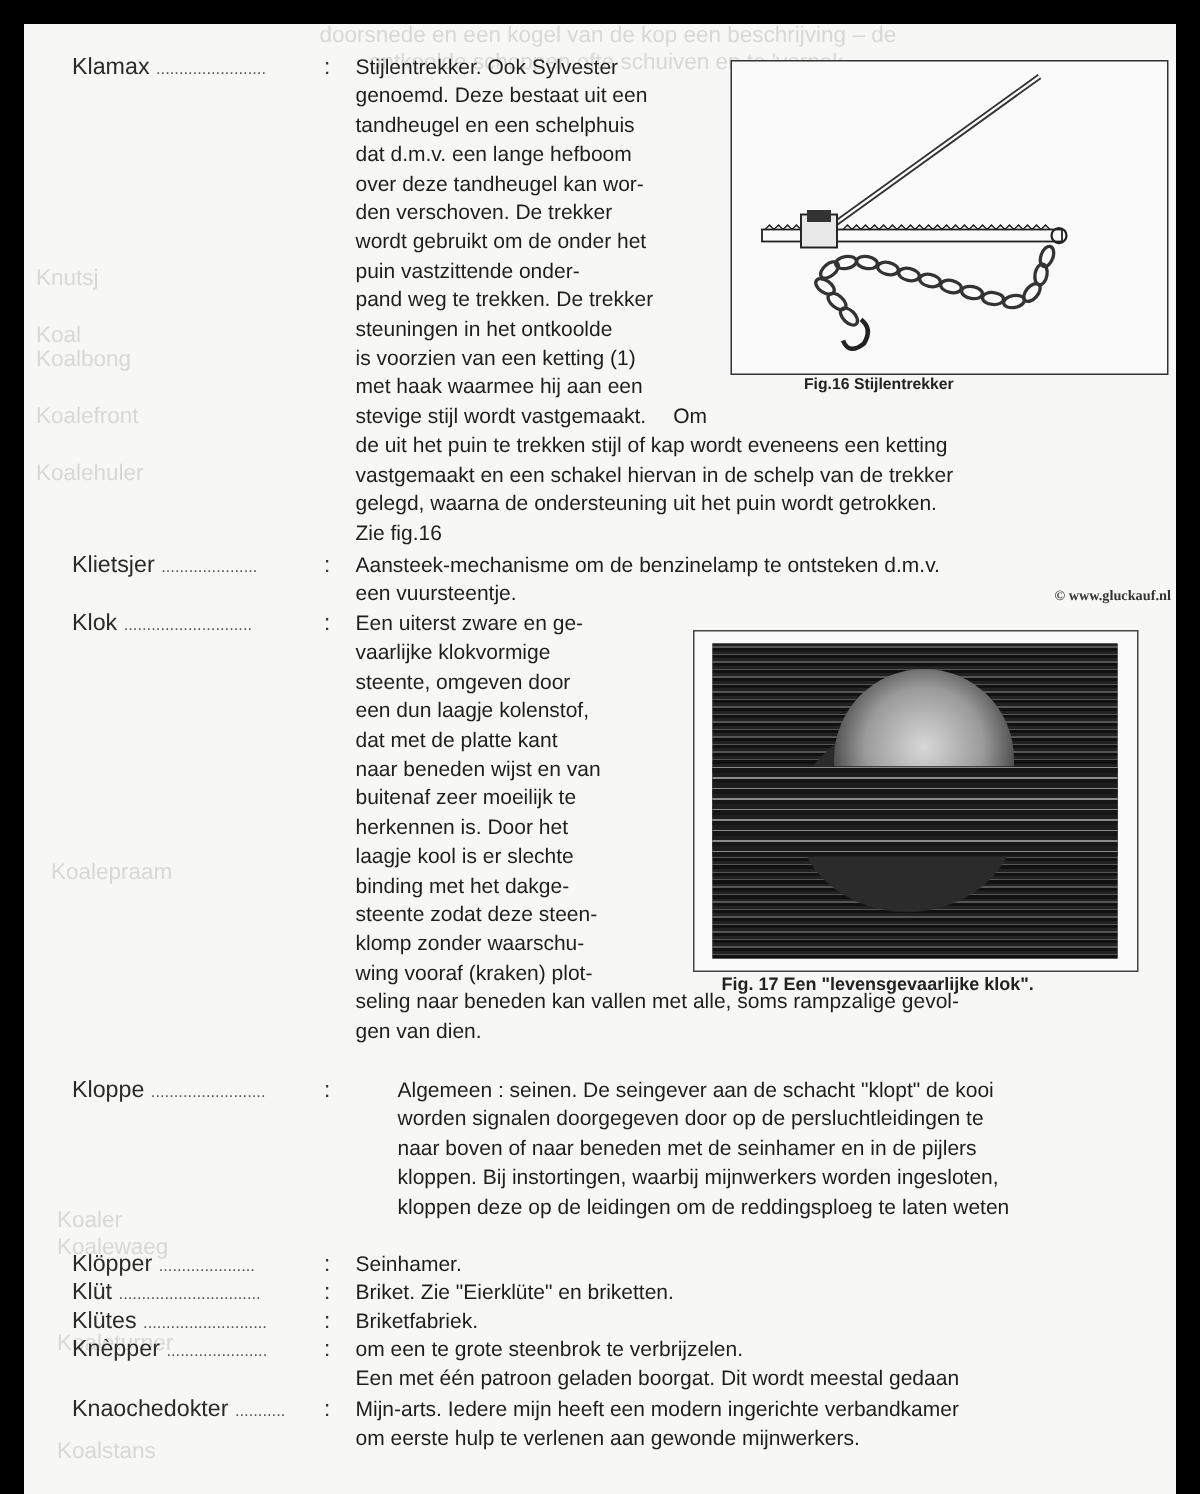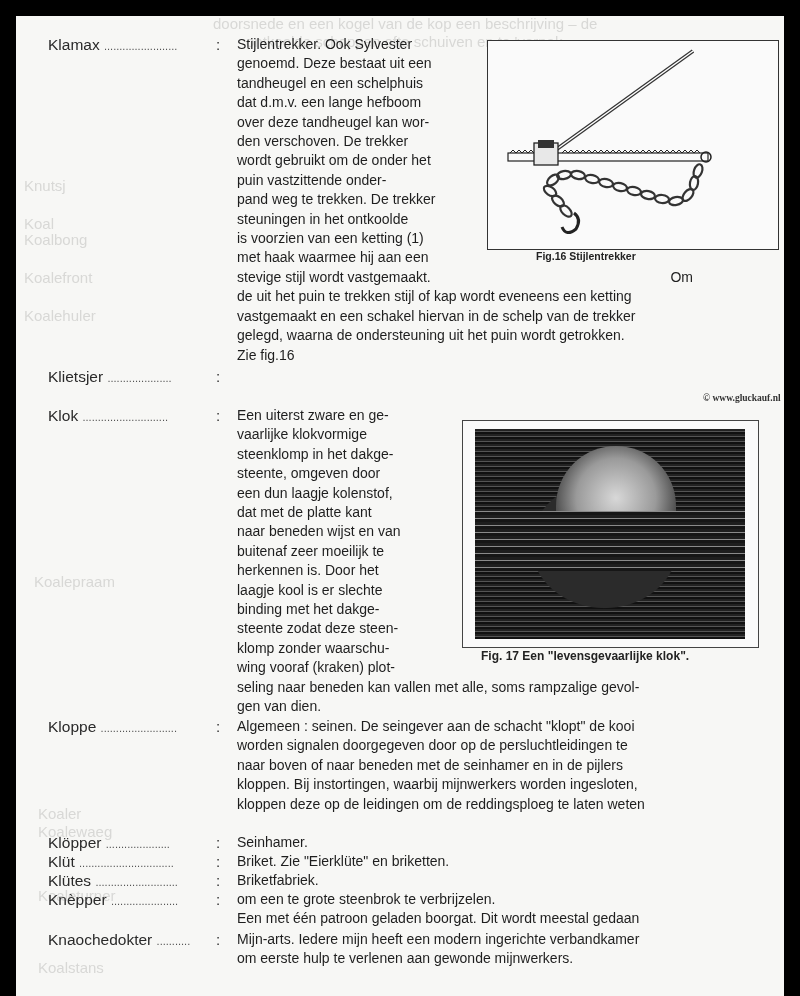--- a/index.html
+++ b/index.html
@@ -85,75 +85,78 @@
     <div>tandheugel en een schelphuis</div>
     <div>dat d.m.v. een lange hefboom</div>
     <div>over deze tandheugel kan wor-</div>
     <div>den verschoven. De trekker</div>
     <div>wordt gebruikt om de onder het</div>
     <div>puin vastzittende onder-</div>
     <div>pand weg te trekken. De trekker</div>
     <div>steuningen in het ontkoolde</div>
     <div>is voorzien van een ketting (1)</div>
     <div>met haak waarmee hij aan een</div>
-    <div style="display:flex;justify-content:space-between;width:456px;">
+    <div style="display:flex;width:456px;gap:18px;">
       <span>stevige stijl wordt vastgemaakt.</span>
       <span>Om</span>
     </div>
     <div>de uit het puin te trekken stijl of kap wordt eveneens een ketting</div>
     <div>vastgemaakt en een schakel hiervan in de schelp van de trekker</div>
     <div>gelegd, waarna de ondersteuning uit het puin wordt getrokken.</div>
     <div>Zie fig.16</div>
   </div>
 
   <div class="term" style="top:352px;">
     <span>Klietsjer</span>
     <span class="dots">.....................</span>
   </div>
   <div class="colon" style="top:352px;">:</div>
+  <div class="def" style="top:351px;">
+    <div>Aansteek-mechanisme om de benzinelamp te ontsteken d.m.v.</div>
+    <div>een vuursteentje.</div>
+  </div>
 
   <div class="copyright">© www.gluckauf.nl</div>
 
   <div class="fig17">
     <div class="photo"></div>
     <div class="dome"></div>
     <div class="band"></div>
   </div>
   <div class="fig17-cap">Fig. 17  Een "levensgevaarlijke klok".</div>
 
   <div class="term" style="top:391px;">
     <span>Klok</span>
     <span class="dots">............................</span>
   </div>
   <div class="colon" style="top:391px;">:</div>
   <div class="def" style="top:390px;">
     <div>Een uiterst zware en ge-</div>
     <div>vaarlijke klokvormige</div>
-    <div>steenklomp in het dakge-</div>
     <div>steente, omgeven door</div>
     <div>een dun laagje kolenstof,</div>
     <div>dat met de platte kant</div>
     <div>naar beneden wijst en van</div>
     <div>buitenaf zeer  moeilijk te</div>
     <div>herkennen is. Door het</div>
     <div>laagje kool is er slechte</div>
     <div>binding met het dakge-</div>
     <div>steente zodat deze steen-</div>
     <div>klomp zonder waarschu-</div>
     <div>wing vooraf (kraken) plot-</div>
     <div>seling naar beneden kan vallen met  alle, soms rampzalige  gevol-</div>
     <div>gen van dien.</div>
   </div>
 
   <div class="term" style="top:702px;">
     <span>Kloppe</span>
     <span class="dots">.........................</span>
   </div>
   <div class="colon" style="top:702px;">:</div>
-  <div class="def" style="top:701px;">
+  <div class="def" style="top:701px;margin-left:28px;">
     <div>Algemeen : seinen. De seingever aan de schacht "klopt" de kooi</div>
     <div>worden signalen doorgegeven door op de persluchtleidingen te</div>
     <div>naar boven of naar beneden met de seinhamer en in de pijlers</div>
     <div>kloppen. Bij instortingen, waarbij mijnwerkers worden  ingesloten,</div>
     <div>kloppen deze op de leidingen om de reddingsploeg te laten weten</div>
   </div>
 
   <div class="term" style="top:818px;">
     <span>Klöpper</span>
     <span class="dots">.....................</span>

